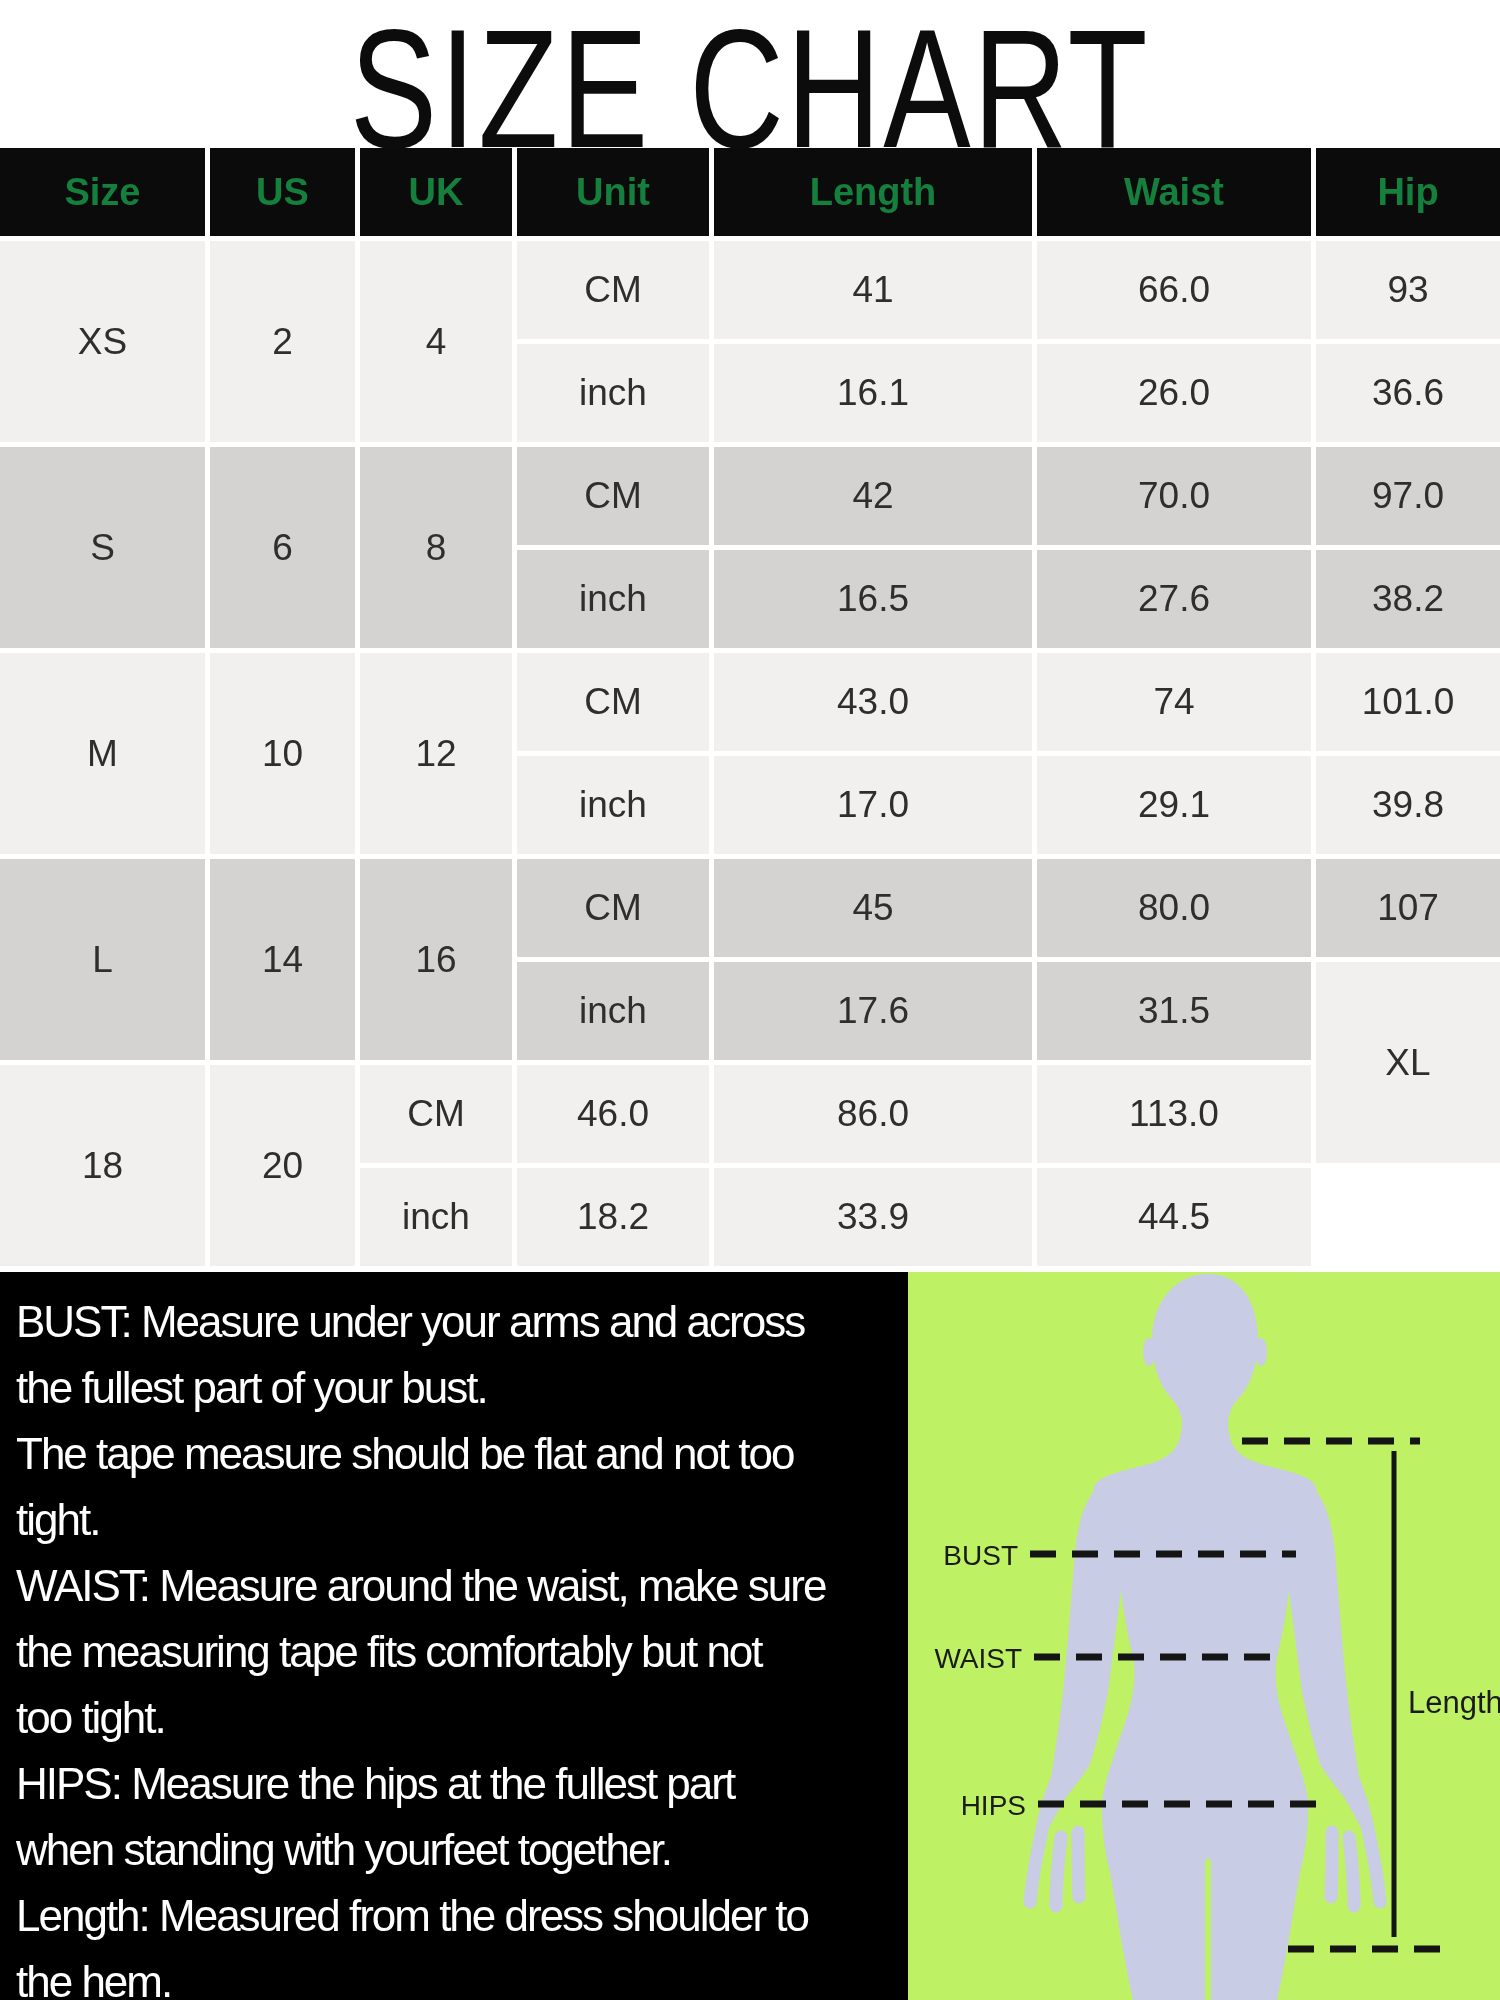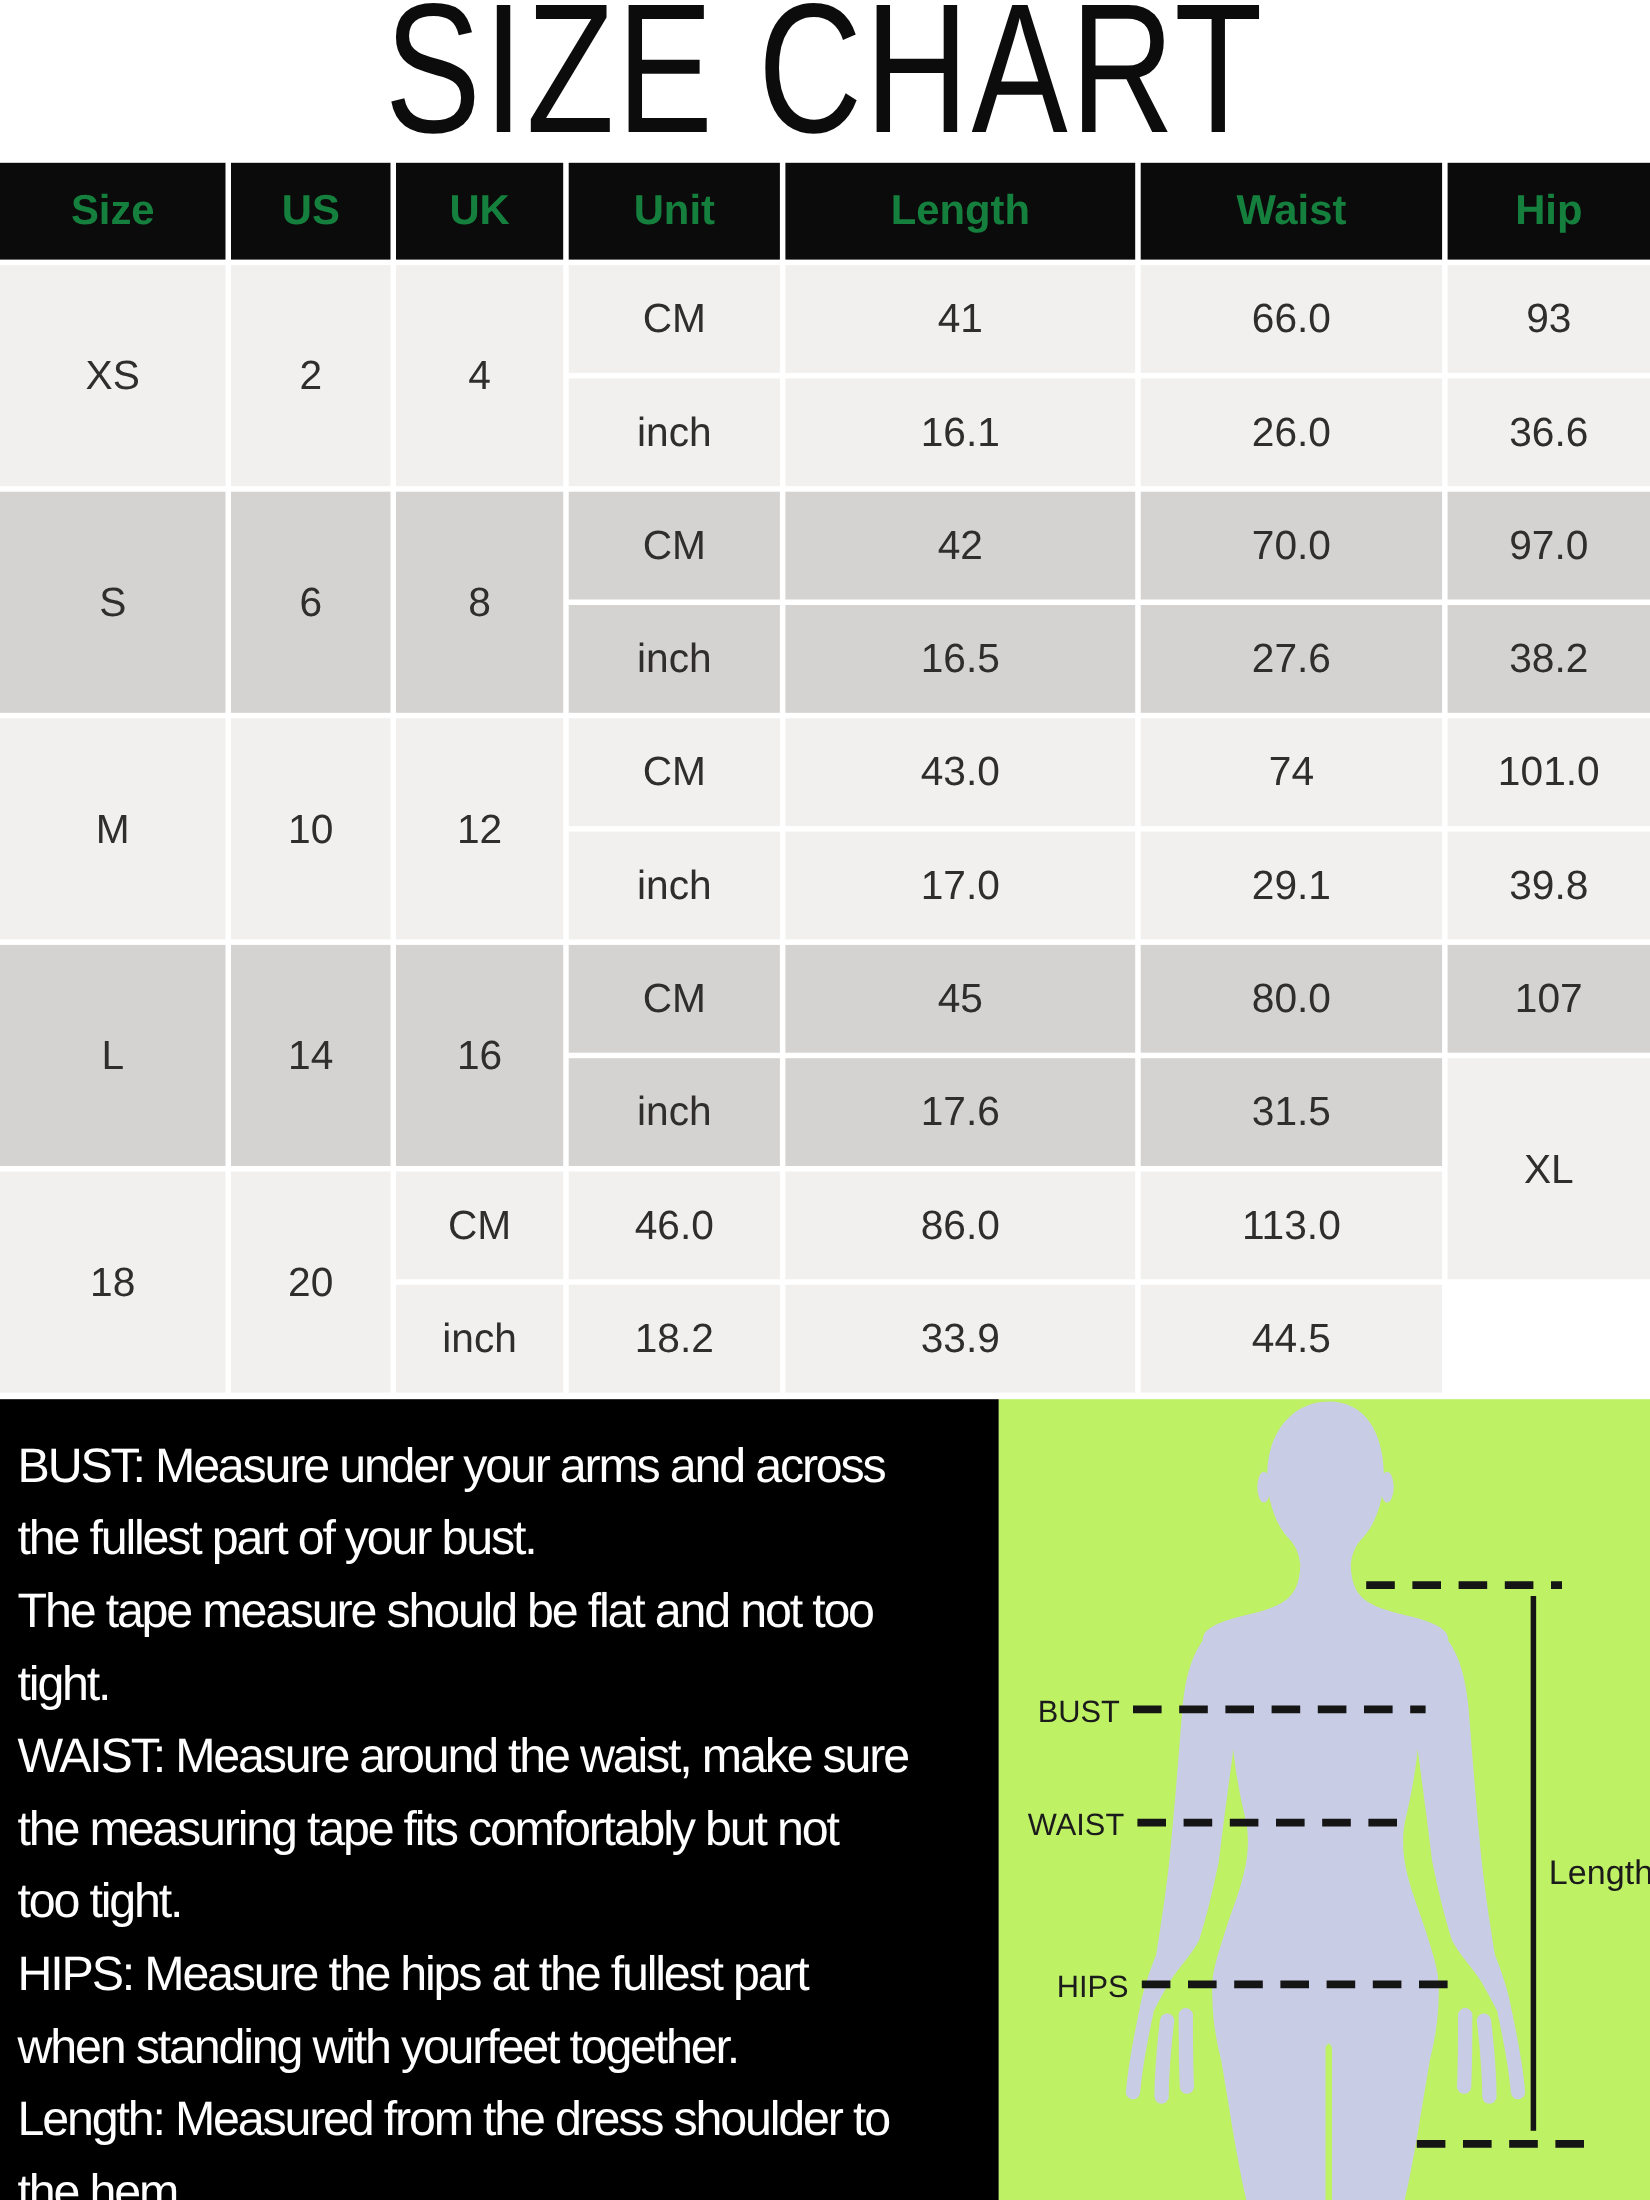--- a/index.html
+++ b/index.html
@@ -1,42 +1,42 @@
 <!DOCTYPE html>
 <html><head>
 <meta charset="utf-8">
 <style>
   html,body{margin:0;padding:0;background:#ffffff;}
   .page{position:relative;width:1500px;height:2000px;background:#ffffff;overflow:hidden;
         font-family:"Liberation Sans",sans-serif;}
 
   
-  .title-wrap{position:absolute;top:4px;left:0;width:1500px;height:116px;
-              display:flex;align-items:center;justify-content:center;}
+  .title-wrap{position:absolute;top:16px;left:0;width:1500px;height:116px;
+              display:flex;align-items:flex-start;justify-content:center;}
   .title{font-size:168px;line-height:146px;font-weight:400;color:#0c0c0c;
          letter-spacing:3px;transform:scaleX(0.78);transform-origin:center;
          white-space:nowrap;}
 
   
   .tbl{position:absolute;top:148px;left:0;width:1500px;
        display:grid;
        grid-template-columns:205px 145px 152px 192px 318px 274px 1fr;
        grid-template-rows:88px repeat(10,98px);
        gap:5px;background:#ffffff;}
   .c{display:flex;align-items:center;justify-content:center;
      font-size:37px;color:#2f2e2c;}
   .hd{background:#0b0b0b;color:#15803d;font-weight:700;font-size:38px;}
   .rs{grid-row:span 2;}
   .light{background:#f1f0ee;}
   .dark{background:#d5d3d1;}
 
   
   .bottom{position:absolute;top:1272px;left:0;width:1500px;height:728px;}
   .info-box{position:absolute;left:0;top:0;width:908px;height:728px;
-            background:#000000;padding:28px 0 0 16px;box-sizing:border-box;}
+            background:#000000;padding:17px 0 0 16px;box-sizing:border-box;}
   .info-line{color:#ffffff;font-size:44px;letter-spacing:-2px;line-height:66px;
              white-space:nowrap;}
   .figure-area{position:absolute;left:908px;top:0;width:592px;height:728px;background:#bef264;}
   svg text{font-family:"Liberation Sans",sans-serif;}
 </style>
 </head>
 <body>
 
 <div class="page">
 

